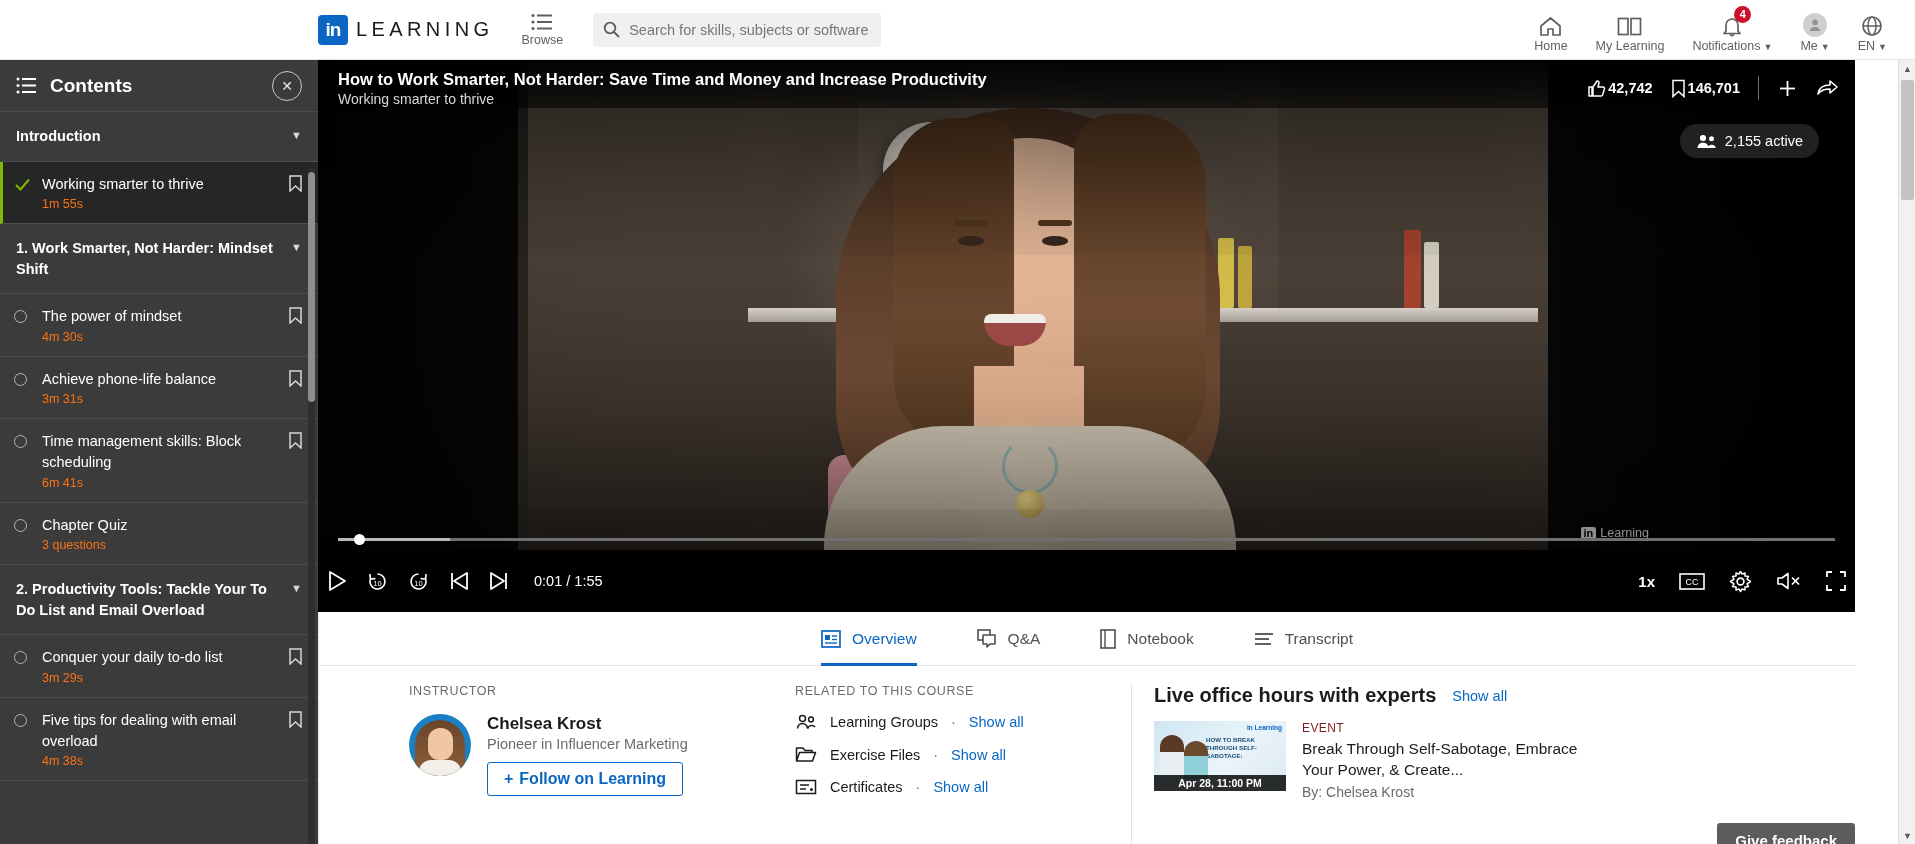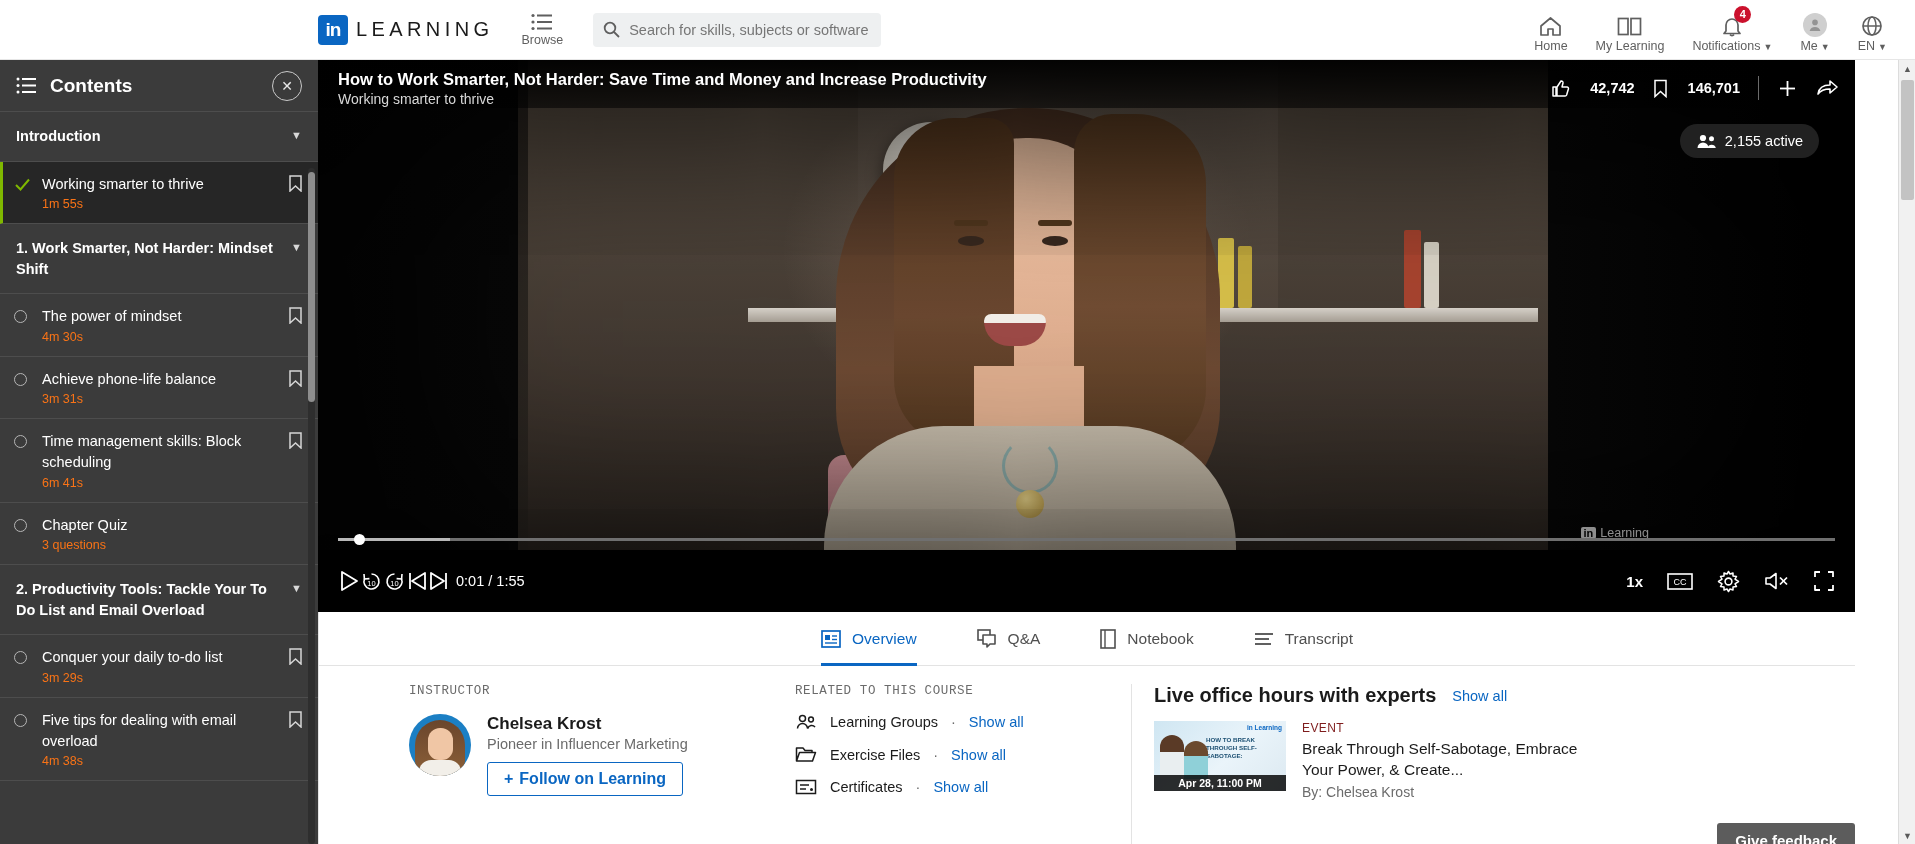--- a/index.html
+++ b/index.html
@@ -234,25 +234,25 @@
     position: absolute; top: 0; left: 0; width: 1537px; height: 48px;
     background: linear-gradient(180deg, rgba(0,0,0,.92), rgba(0,0,0,.55));
     display: flex; align-items: center; padding: 8px 16px 0 20px; color: #fff;
   }
   .vid-title { font-size: 16.5px; font-weight: 700; line-height: 1.25; }
   .vid-sub { font-size: 14px; color: #d8d8d8; margin-top: 2px; }
   .vid-stats {
     margin-left: auto; display: flex; align-items: center; gap: 18px;
     font-size: 14.5px; font-weight: 600;
   }
-  .stat { display: flex; align-items: center; gap: 20px; cursor: pointer; }
+  .stat { display: flex; align-items: center; gap: 2px; cursor: pointer; }
   .vdiv { width: 1px; height: 24px; background: #6b6b6b; }
   .controls {
     position: absolute; left: 0; bottom: 0; width: 1537px; height: 62px;
-    background: #000; display: flex; align-items: center; padding: 0 20px; 
+    background: #000; display: flex; align-items: center; padding: 0 8px; gap: 18px;
   }
   .ctrl { color: #fff; cursor: pointer; display: flex; align-items: center; }
   .time { color: #fff; font-size: 14.5px; margin-left: 6px; }
   .ctrl-right { margin-left: auto; display: flex; align-items: center; gap: 24px; }
   .speed { color: #fff; font-size: 15px; font-weight: 700; cursor: pointer; }
   .progress-row {
     position: absolute; left: 0; bottom: 62px; width: 1537px; height: 22px;
     display: flex; align-items: center; padding: 0 20px;
   }
   .track { position: relative; flex: 1; height: 3px; background: #6f6f6f; }
@@ -287,21 +287,21 @@
   .tab.active::after {
     content: ""; position: absolute; left: 0; right: 0; bottom: 0;
     height: 3px; background: #0a66c2;
   }
   .panels { display: flex; padding: 18px 0 0 0; height: 178px; }
   .col { padding: 0 24px; }
   .col-instructor { width: 452px; padding-left: 90px; }
   .col-related { width: 360px; }
   .col-events { flex: 1; border-left: 1px solid #e3e3e3; padding-left: 22px; position: relative; }
   .sec-label {
-    font-size: 12.5px; letter-spacing: .6px; color: #6b6b6b; margin-bottom: 16px; font-family: Liberation Mono, monospace;
+    font-size: 12.5px; letter-spacing: .6px; color: #6b6b6b; margin-bottom: 16px;
   }
   .instr-row { display: flex; gap: 16px; }
   .instr-pic {
     width: 62px; height: 62px; border-radius: 50%; flex: none; overflow: hidden;
     background: #1b7fc4; position: relative;
   }
   .ip-hair {
     position: absolute; left: 6px; top: 6px; width: 50px; height: 56px;
     background: linear-gradient(180deg,#6a452c,#8c6038); border-radius: 25px 25px 16px 16px;
   }

